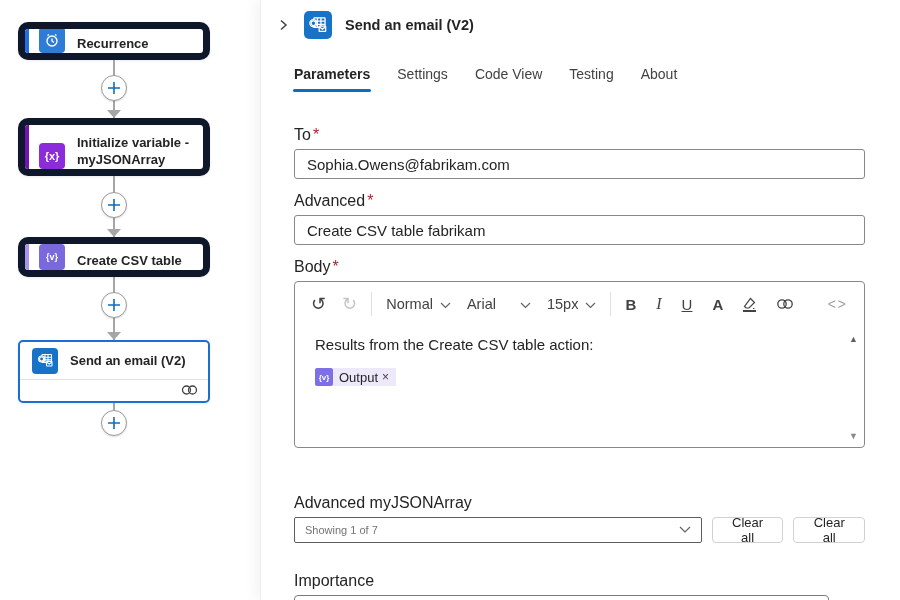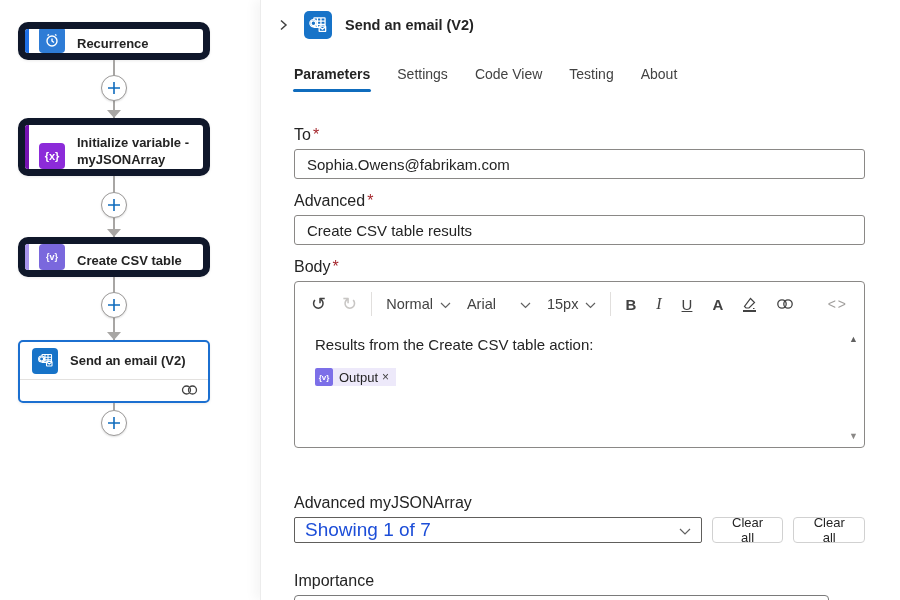--- a/index.html
+++ b/index.html
@@ -77,21 +77,21 @@
     display:flex; align-items:center; justify-content:center; font-size:8px; font-weight:700; }
   .chiplabel { background:#ede9fa; height:18px; display:flex; align-items:center;
     padding:0 7px 0 6px; font-size:13px; color:#242424; }
   .chipx { margin-left:4px; color:#424242; font-size:12px; cursor:pointer; }
   .scrollup, .scrolldn { position:absolute; right:6px; font-size:9px; color:#616161; cursor:pointer; }
   .scrollup { top:52px; } .scrolldn { bottom:6px; color:#8a8886; }
 
   .f-advanced { margin-top:46px; }
   .advrow { display:flex; align-items:center; gap:10px; }
   .advdrop { width:425px; height:26px; border:1px solid #605e5c; border-radius:2px;
-    display:flex; align-items:center; padding:0 10px 0 10px; font-size:19px; color:#1d4ed8;
+    display:flex; align-items:center; padding:0 10px 0 10px; font-size:11px; color:#737373;
     justify-content:space-between; cursor:pointer; }
   .pillbtn { height:26px; border:1px solid #d1d1d1; border-radius:4px; background:#fff;
     font-size:13px; color:#242424; padding:0 12px; display:flex; align-items:center;
     cursor:pointer; font-family:"Liberation Sans",sans-serif; }
 
   .f-importance { margin-top:29px; }
   .improw { display:flex; align-items:center; }
   .impdrop { width:535px; height:32px; border:1px solid #7a7a7a; border-radius:4px;
     display:flex; align-items:center; justify-content:space-between;
     padding:0 12px 0 14px; font-size:15px; color:#242424; cursor:pointer; }
@@ -222,21 +222,21 @@
       <div class="f-to">
         <div class="flabel"><span>To</span><span class="req">*</span></div>
         <div class="tbox">
             <span>Sophia.Owens@fabrikam.com</span>
           </div>
       </div>
 
       <div class="f-subject">
         <div class="flabel"><span>Advanced</span><span class="req">*</span></div>
         <div class="tbox">
-            <span>Create CSV table results</span>
+            <span>Create CSV table fabrikam</span>
           </div>
       </div>
 
       <div class="f-body">
         <div class="flabel"><span>Body</span><span class="req">*</span></div>
 
         <div class="editor">
           <div class="etoolbar">
             <span class="tbtn" style="font-size:18px">↺</span>
             <span class="tbtn disabled" style="font-size:18px; margin-left:16px">↻</span>

